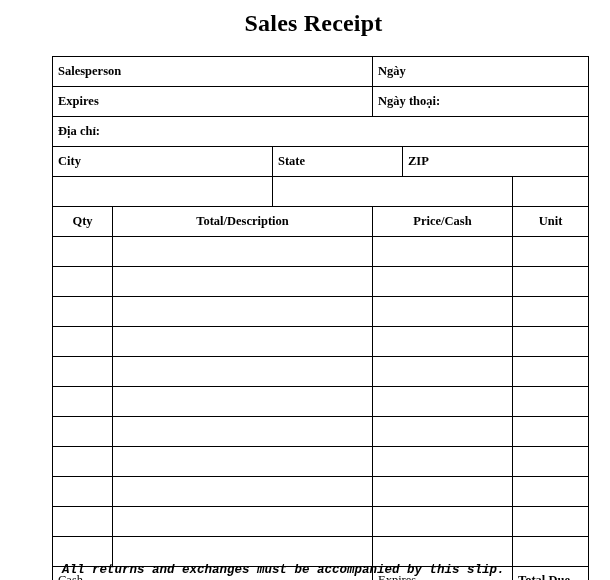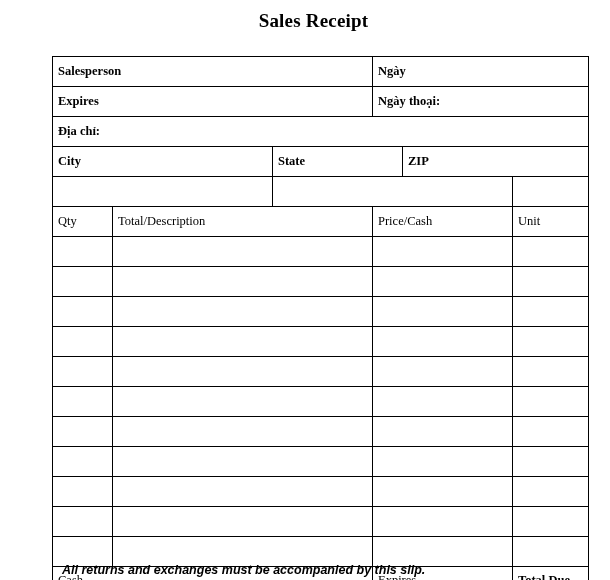--- a/index.html
+++ b/index.html
@@ -15,21 +15,21 @@
     overflow: hidden;
   }
   .page {
     position: relative;
     width: 610px;
     height: 580px;
     box-sizing: border-box;
   }
   .doc-title {
     text-align: center;
-    font-size: 19px;
+    font-size: 24px;
     font-weight: bold;
     margin: 10px 0 0 0;
     letter-spacing: 0.2px;
     padding-left: 17px;
   }
   .receipt-wrap {
     position: absolute;
     left: 52px;
     top: 46px;
     width: 536px;
@@ -48,42 +48,43 @@
     line-height: 1.15;
   }
   td.tall {
     height: 27px;
     font-weight: bold;
   }
   td.row-cell {
     height: 26px;
   }
   td.hdr {
-    font-weight: normal;
+    text-align: center;
+    font-weight: bold;
     font-size: 13px;
     height: 30px;
   }
   td.blank-band {
     height: 22px;
   }
   td.total-due {
     font-weight: bold;
     font-size: 13px;
   }
   .pay-cell {
     line-height: 1.9;
   }
   .footer-note {
     position: absolute;
     left: 62px;
     top: 553px;
     font-size: 12.5px;
     font-style: italic;
     font-weight: bold;
-    font-family: Liberation Sans, sans-serif;
+    font-family: Liberation Mono, monospace;
   }
 </style>
 </head>
 <body>
 
 <div class="page">
 
   <div class="doc-title">Sales Receipt</div>
 
   <div class="receipt-wrap">

